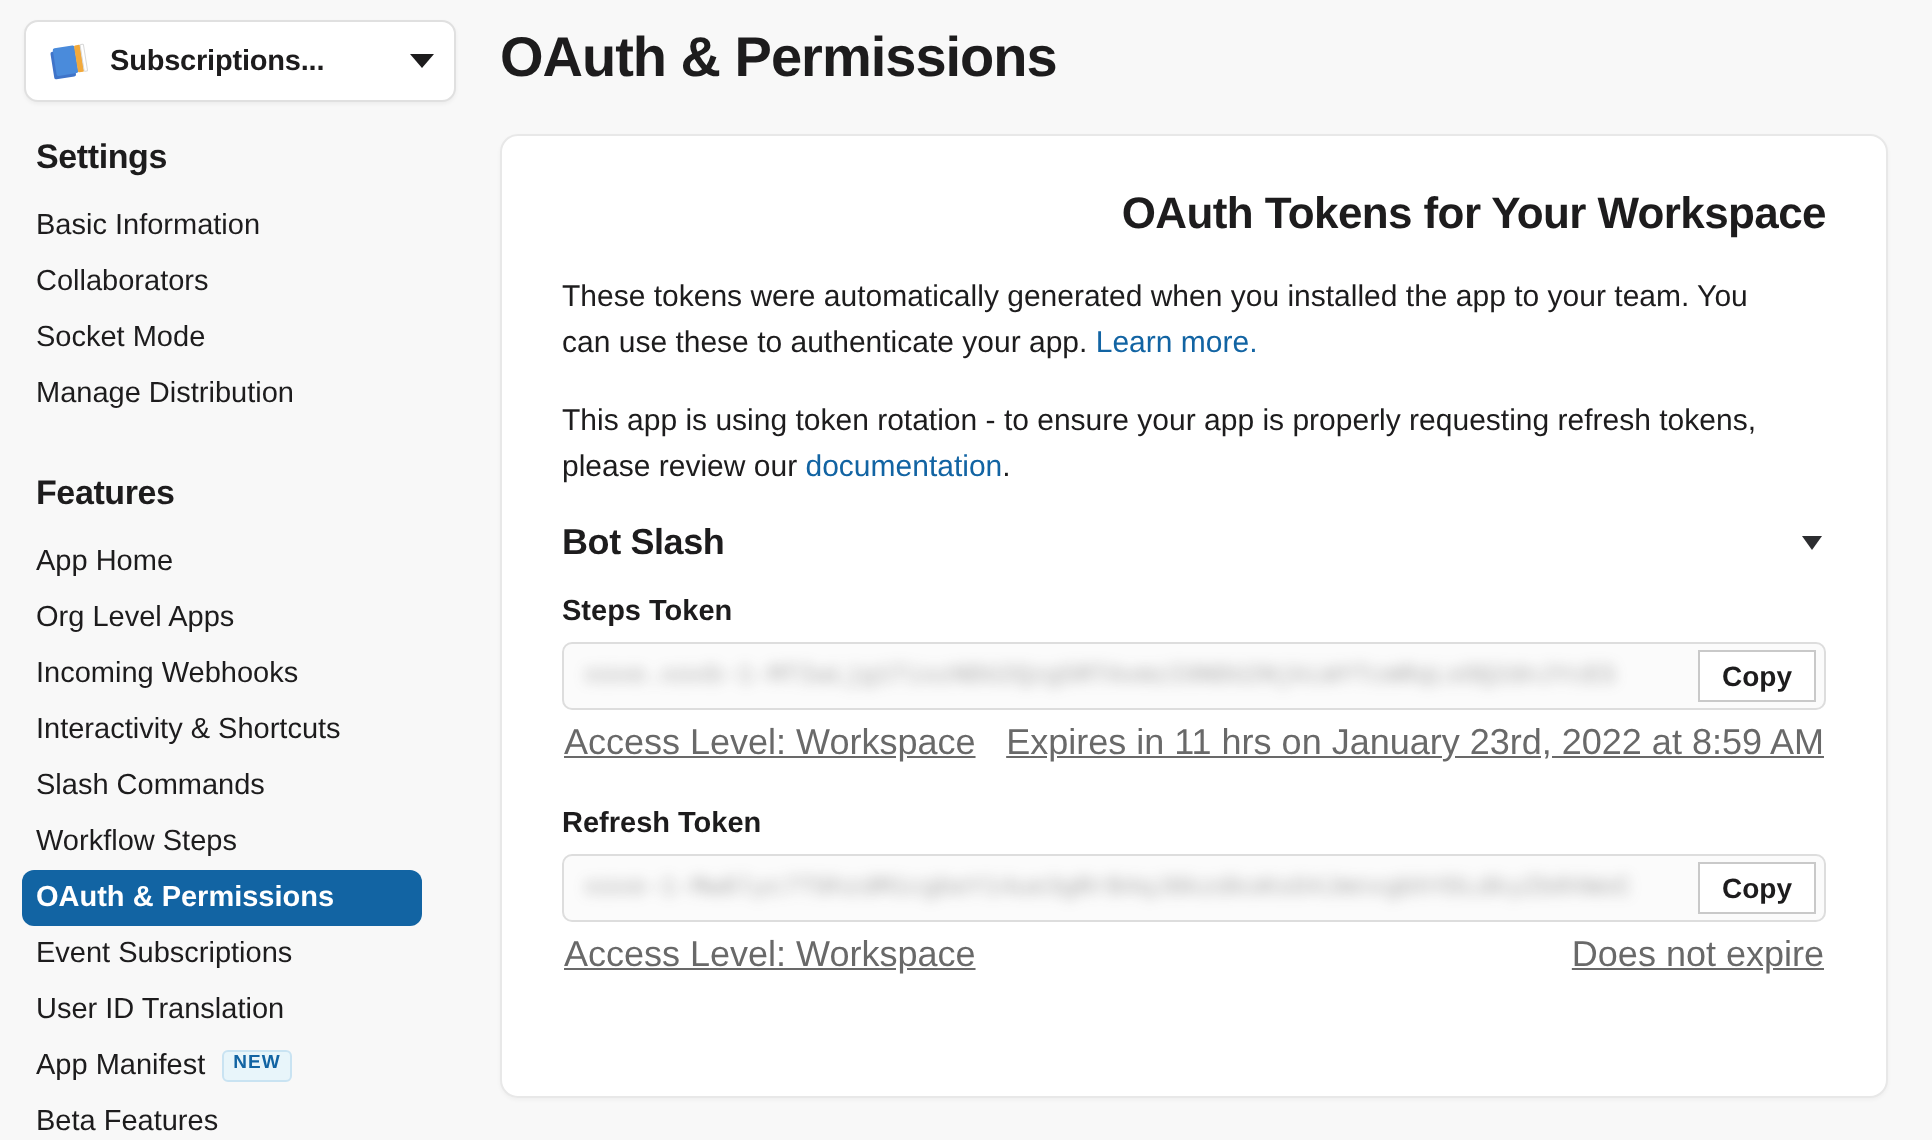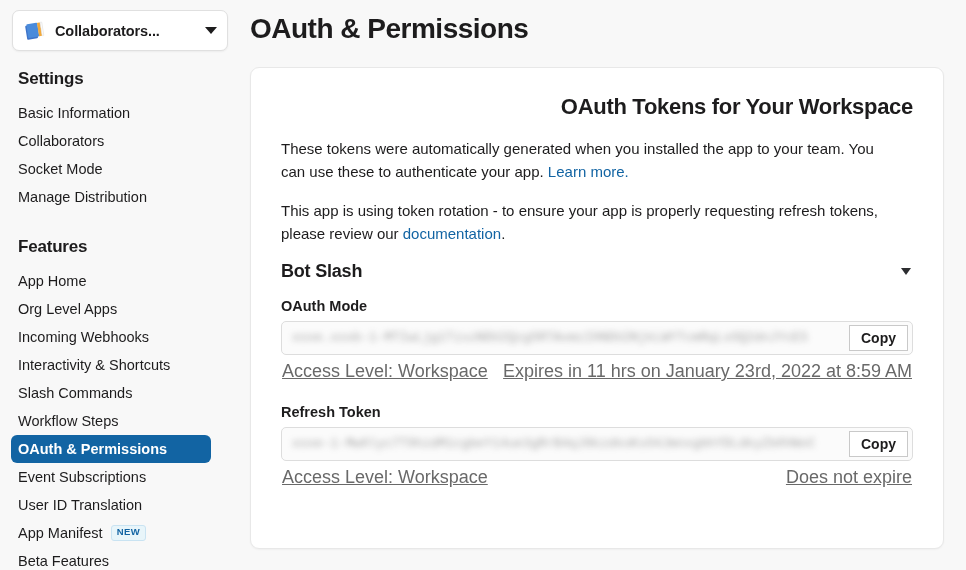--- a/index.html
+++ b/index.html
@@ -242,21 +242,21 @@
       <span class="app-icon">
         <svg width="22" height="22" viewBox="0 0 22 22" xmlns="http://www.w3.org/2000/svg">
           <g transform="rotate(-9 11 11)">
             <rect x="2" y="4.5" width="11" height="14" rx="1" fill="#3f74c9"></rect>
             <rect x="3.4" y="3" width="11" height="14" rx="1" fill="#4a8bdb"></rect>
             <rect x="14.2" y="3.2" width="3.1" height="13.6" rx="0.6" fill="#f2a93b"></rect>
             <rect x="17.3" y="3.2" width="1.7" height="13.6" rx="0.5" fill="#ffffff" stroke="#d8d8d8" stroke-width="0.5"></rect>
           </g>
         </svg>
       </span>
-      <span class="app-name">Collaborators...</span>
+      <span class="app-name">Subscriptions...</span>
       <span class="caret"></span>
     </div>
 
     <nav class="nav">
 
       <div class="nav-heading">Settings</div>
       <div class="nav-item">
         <span>Basic Information</span>
       </div>
       <div class="nav-item">
@@ -318,21 +318,21 @@
 
       <p class="para"><span>These tokens were automatically generated when you installed the app to your team. You can use these to authenticate your app. </span><a class="link" href="#">Learn more.</a></p>
 
       <p class="para p2"><span>This app is using token rotation - to ensure your app is properly requesting refresh tokens, please review our </span><a class="link" href="#">documentation</a><span>.</span></p>
 
       <div class="section-header">
         <h3>Bot Slash</h3>
         <span class="collapse-caret"></span>
       </div>
 
-      <div class="field-label">OAuth Mode</div>
+      <div class="field-label">Steps Token</div>
       <div class="token-row">
         <span class="token-value">xoxe.xoxb-1-MTIwLjg1TiszNDU2Qzg5RTAxmzI0NDU2NjkLWYTcmRqLsOQ2dnJYcES</span>
         <button class="copy-btn">Copy</button>
       </div>
       <div class="meta-row">
         <span>Access Level: Workspace</span>
         <span>Expires in 11 hrs on January 23rd, 2022 at 8:59 AM</span>
       </div>
 
       <div class="spacer"></div>

